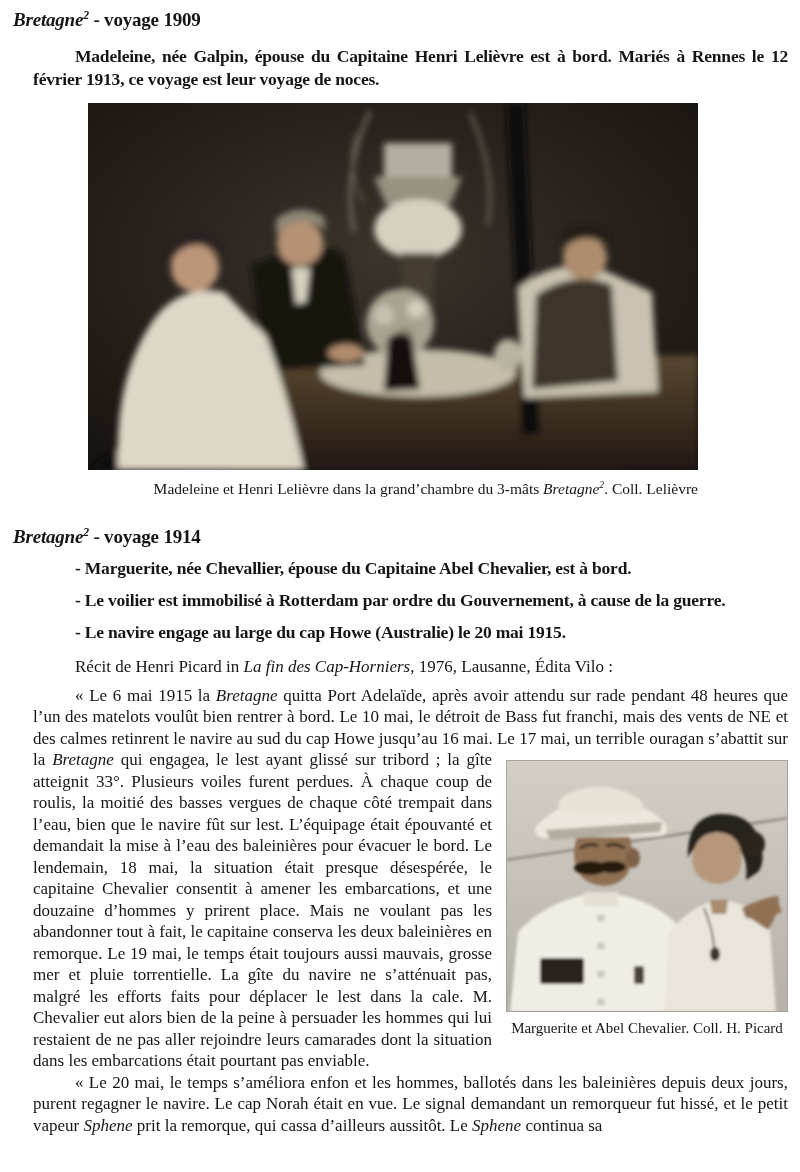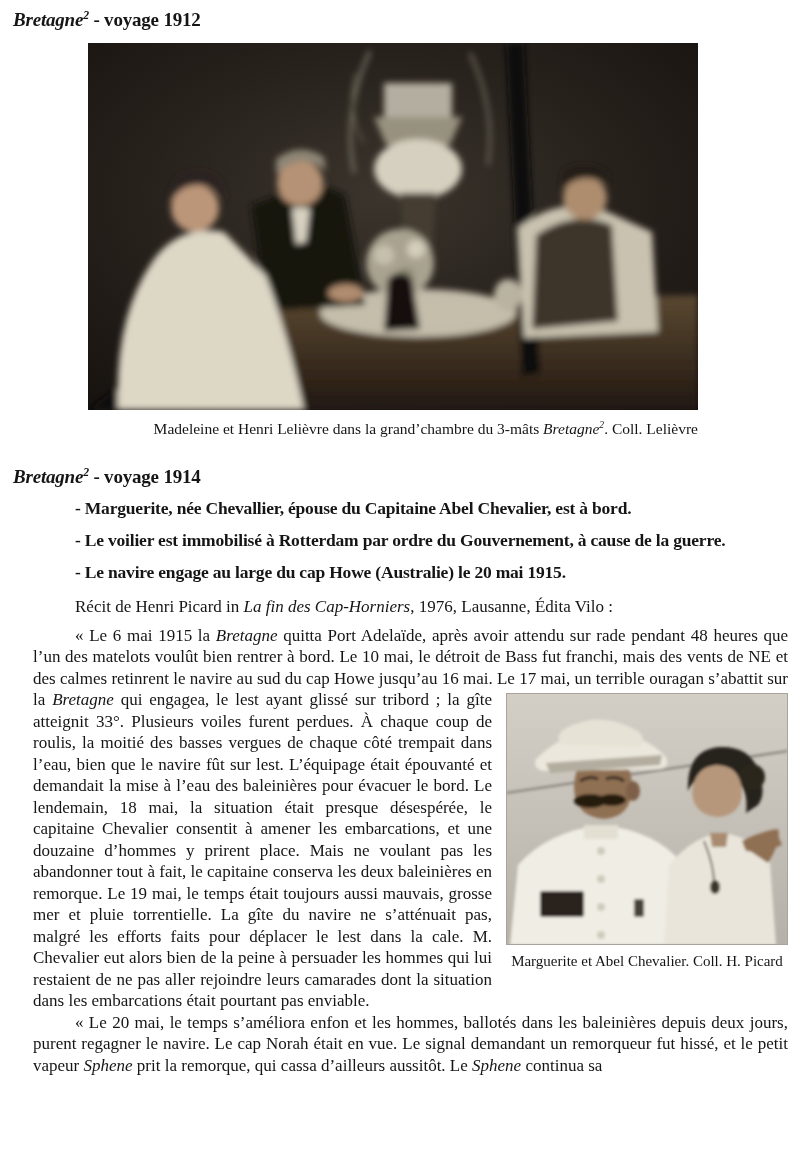--- a/index.html
+++ b/index.html
@@ -35,35 +35,36 @@
   }
   .bodyp2 { margin-top:0; text-indent:42px; }
   .fig1 { margin:12px 0 0 55px; width:610px; }
   .fig1 svg { display:block; width:610px; height:367px; }
   .cap1 {
     display:block; text-align:right; font-size:15.5px;
     margin-top:10px; text-indent:0;
   }
   .ffig {
     float:right; display:block; width:282px;
-    margin:4px 0 4px 14px; text-indent:0;
+    margin:11px 0 4px 14px; text-indent:0;
   }
   .ffig svg { display:block; width:282px; height:252px; }
   .fcap {
     display:block; text-align:center; font-size:15px;
     margin-top:6px; text-indent:0;
   }
 </style>
 </head>
 <body>
 
 <div class="page">
 
-  <div class="h"><span class="it">Bretagne</span><sup class="it">2</sup><span> - voyage 1912</span></div>
+  <div class="h"><span class="it">Bretagne</span><sup class="it">2</sup><span> - voyage 1909</span></div>
 
+  <div class="lead">Madeleine, née Galpin, épouse du Capitaine Henri Lelièvre est à bord. Mariés à Rennes le 12 février 1913, ce voyage est leur voyage de noces.</div>
 
   <div class="fig1">
     <svg viewBox="0 0 610 367" aria-hidden="true">
       <defs>
         <radialGradient id="bg1" cx="48%" cy="42%" r="80%">
           <stop offset="0%" stop-color="#3a342c"></stop>
           <stop offset="50%" stop-color="#27211c"></stop>
           <stop offset="100%" stop-color="#14100d"></stop>
         </radialGradient>
         <linearGradient id="tbl" x1="0" y1="0" x2="0" y2="1">

